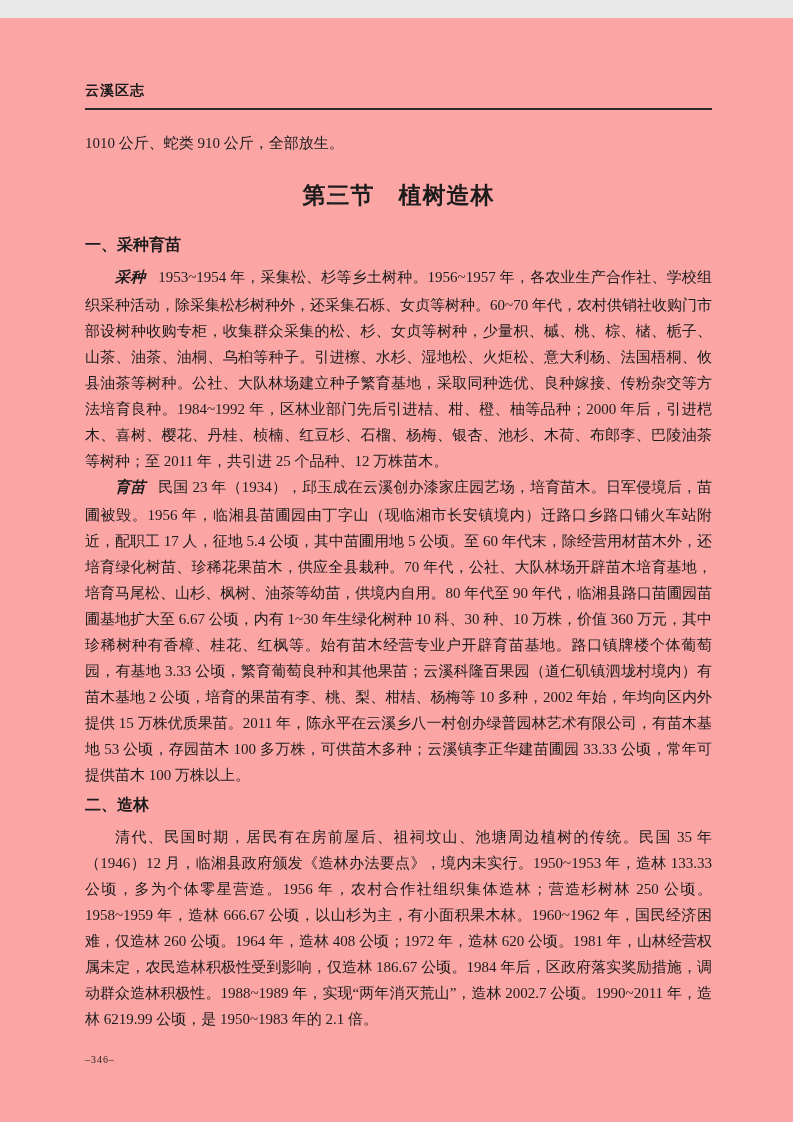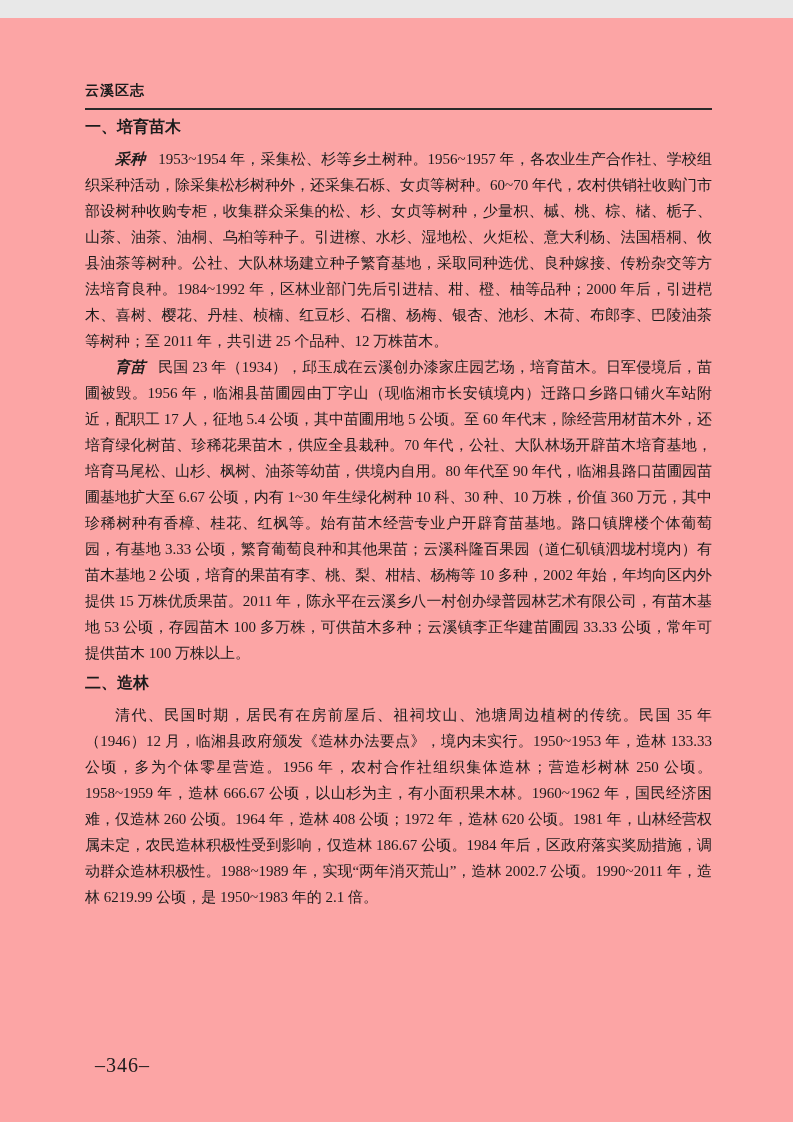--- a/index.html
+++ b/index.html
@@ -49,51 +49,53 @@
   }
 
   h2.sub-heading {
     font-family:"Liberation Sans","DejaVu Sans",sans-serif;
     font-weight:bold;
     font-size:16px;
     line-height:22px;
     margin:6px 0 8px 0;
   }
 
-  .lead { font-weight:bold; font-style:italic; }
+  .lead { font-weight:bold; font-style:italic;font-family:Liberation Mono, monospace; }
   .lead.gap { margin-right:0.85em; }
 
   p.kai-heading {
     margin:0;
     font-weight:bold;
     font-style:italic;
     font-size:15px;
     line-height:26px;
     text-indent:2em;
   }
 
   .page-number {
     position:absolute;
-    left:95px;
+    left:85px;
     top:1036px;
-    font-size:20px;
+    font-size:10px;
     letter-spacing:1px;
   }
 </style>
 </head>
 <body>
 
 <div class="page">
   <div class="content">
 
     <div class="book-header">云溪区志</div>
 
+    <p class="lead-para">1010 公斤、蛇类 910 公斤，全部放生。</p>
 
+    <h1 class="section-title">第三节　植树造林</h1>
 
-    <h2 class="sub-heading">一、培育苗木</h2>
+    <h2 class="sub-heading">一、采种育苗</h2>
 
     <p class="para"><span class="lead gap">采种</span><span>1953~1954 年，采集松、杉等乡土树种。1956~1957 年，各农业生产合作社、学校组织采种活动，除采集松杉树种外，还采集石栎、女贞等树种。60~70 年代，农村供销社收购门市部设树种收购专柜，收集群众采集的松、杉、女贞等树种，少量枳、槭、桃、棕、槠、栀子、山茶、油茶、油桐、乌桕等种子。引进檫、水杉、湿地松、火炬松、意大利杨、法国梧桐、攸县油茶等树种。公社、大队林场建立种子繁育基地，采取同种选优、良种嫁接、传粉杂交等方法培育良种。1984~1992 年，区林业部门先后引进桔、柑、橙、柚等品种；2000 年后，引进桤木、喜树、樱花、丹桂、桢楠、红豆杉、石榴、杨梅、银杏、池杉、木荷、布郎李、巴陵油茶等树种；至 2011 年，共引进 25 个品种、12 万株苗木。</span></p>
 
     <p class="para"><span class="lead gap">育苗</span><span>民国 23 年（1934），邱玉成在云溪创办漆家庄园艺场，培育苗木。日军侵境后，苗圃被毁。1956 年，临湘县苗圃园由丁字山（现临湘市长安镇境内）迁路口乡路口铺火车站附近，配职工 17 人，征地 5.4 公顷，其中苗圃用地 5 公顷。至 60 年代末，除经营用材苗木外，还培育绿化树苗、珍稀花果苗木，供应全县栽种。70 年代，公社、大队林场开辟苗木培育基地，培育马尾松、山杉、枫树、油茶等幼苗，供境内自用。80 年代至 90 年代，临湘县路口苗圃园苗圃基地扩大至 6.67 公顷，内有 1~30 年生绿化树种 10 科、30 种、10 万株，价值 360 万元，其中珍稀树种有香樟、桂花、红枫等。始有苗木经营专业户开辟育苗基地。路口镇牌楼个体葡萄园，有基地 3.33 公顷，繁育葡萄良种和其他果苗；云溪科隆百果园（道仁矶镇泗垅村境内）有苗木基地 2 公顷，培育的果苗有李、桃、梨、柑桔、杨梅等 10 多种，2002 年始，年均向区内外提供 15 万株优质果苗。2011 年，陈永平在云溪乡八一村创办绿普园林艺术有限公司，有苗木基地 53 公顷，存园苗木 100 多万株，可供苗木多种；云溪镇李正华建苗圃园 33.33 公顷，常年可提供苗木 100 万株以上。</span></p>
 
     <h2 class="sub-heading">二、造林</h2>
 
     <p class="para"><span>清代、民国时期，居民有在房前屋后、祖祠坟山、池塘周边植树的传统。民国 35 年（1946）12 月，临湘县政府颁发《造林办法要点》，境内未实行。1950~1953 年，造林 133.33 公顷，多为个体零星营造。1956 年，农村合作社组织集体造林；营造杉树林 250 公顷。1958~1959 年，造林 666.67 公顷，以山杉为主，有小面积果木林。1960~1962 年，国民经济困难，仅造林 260 公顷。1964 年，造林 408 公顷；1972 年，造林 620 公顷。1981 年，山林经营权属未定，农民造林积极性受到影响，仅造林 186.67 公顷。1984 年后，区政府落实奖励措施，调动群众造林积极性。1988~1989 年，实现“两年消灭荒山”，造林 2002.7 公顷。1990~2011 年，造林 6219.99 公顷，是 1950~1983 年的 2.1 倍。</span></p>
 
 

